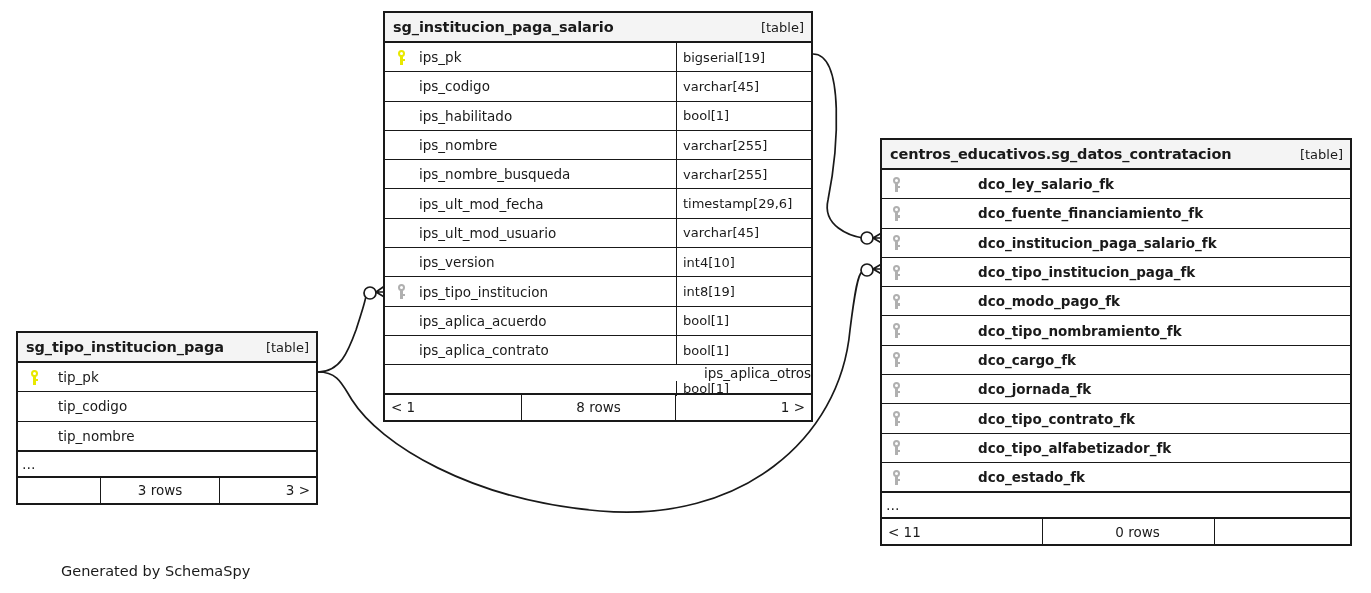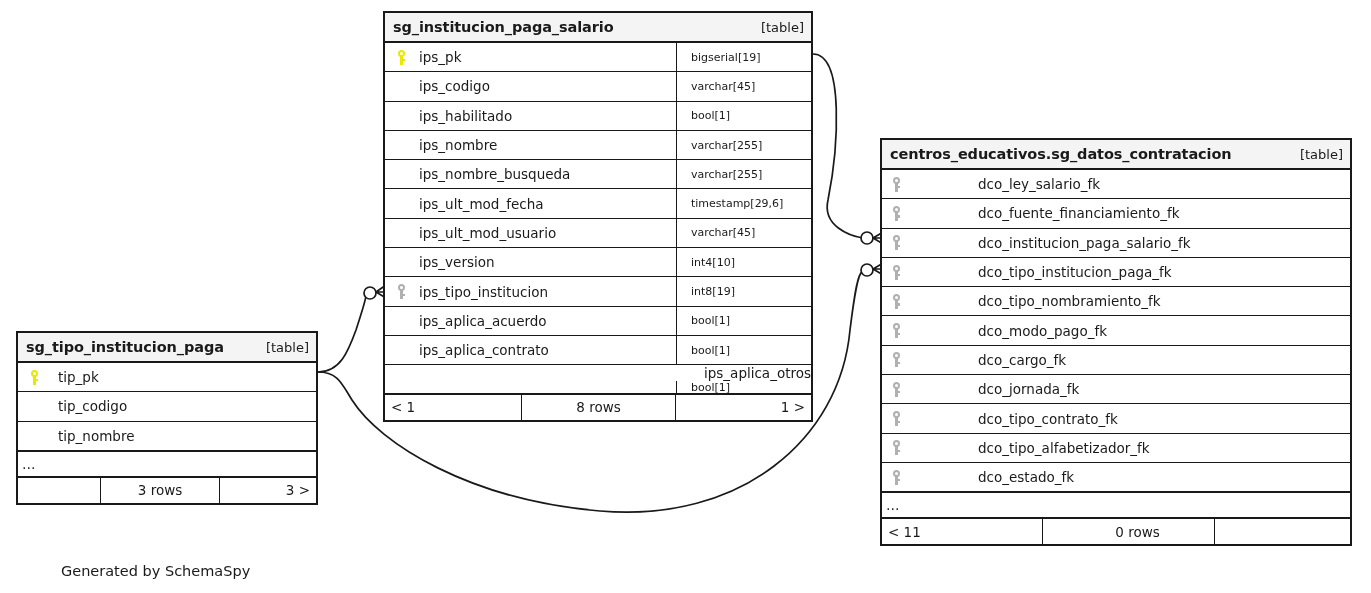--- a/index.html
+++ b/index.html
@@ -87,22 +87,22 @@
     padding-left: 8px;
   }
   .col-type {
     box-sizing: border-box;
     height: 100%;
     display: flex;
     align-items: center;
     border-left: 1px solid #191919;
     width: 135px;
     min-width: 135px;
-    padding-left: 14px;
-    font-size: 11px;
+    padding-left: 6px;
+    font-size: 13px;
     white-space: nowrap;
   }
   .ellipsis-row {
     display: flex;
     align-items: center;
     box-sizing: border-box;
     height: 27px;
     border-bottom: 2px solid #191919;
     border-top: 1px solid #191919;
     padding-left: 4px;
@@ -167,21 +167,21 @@
     color: #1a1a1a;
     z-index: 2;
     white-space: nowrap;
     margin-left: 42px;
   }
   
   #tbl-main  { left: 383px; top: 11px;  width: 430px; }
   #tbl-left  { left: 16px;  top: 331px; width: 302px; }
   #tbl-right { left: 880px; top: 138px; width: 472px; }
 
-  #tbl-right .col-name { padding-left: 6px; }
+  #tbl-right .col-name { padding-left: 6px; font-weight: bold; }
   #tbl-right .fieldname { padding-left: 72px; }
   #tbl-left  .fieldname { padding-left: 14px; }
   #tbl-main  .fieldname { padding-left: 8px; }
 
   #tbl-left .f-cell.f-left { width: 82px; }
   #tbl-left .f-cell.f-mid  { flex: 1 1 auto; }
   #tbl-left .f-cell.f-right{ width: 96px; }
 
   #tbl-main .f-cell.f-left { width: 136px; }
   #tbl-main .f-cell.f-mid  { flex: 1 1 auto; }
@@ -447,34 +447,34 @@
 
     <div class="row">
       <div class="col-name">
         <span class="keyslot">
           <span class="key fk">
               <i class="ring"></i>
               <i class="shaft"></i>
               <i class="tooth"></i>
             </span>
         </span>
+        <span class="fieldname">dco_modo_pago_fk</span>
+      </div>
+    </div>
+
+    <div class="row">
+      <div class="col-name">
+        <span class="keyslot">
+          <span class="key fk">
+              <i class="ring"></i>
+              <i class="shaft"></i>
+              <i class="tooth"></i>
+            </span>
+        </span>
         <span class="fieldname">dco_tipo_nombramiento_fk</span>
-      </div>
-    </div>
-
-    <div class="row">
-      <div class="col-name">
-        <span class="keyslot">
-          <span class="key fk">
-              <i class="ring"></i>
-              <i class="shaft"></i>
-              <i class="tooth"></i>
-            </span>
-        </span>
-        <span class="fieldname">dco_modo_pago_fk</span>
       </div>
     </div>
 
     <div class="row">
       <div class="col-name">
         <span class="keyslot">
           <span class="key fk">
               <i class="ring"></i>
               <i class="shaft"></i>
               <i class="tooth"></i>

